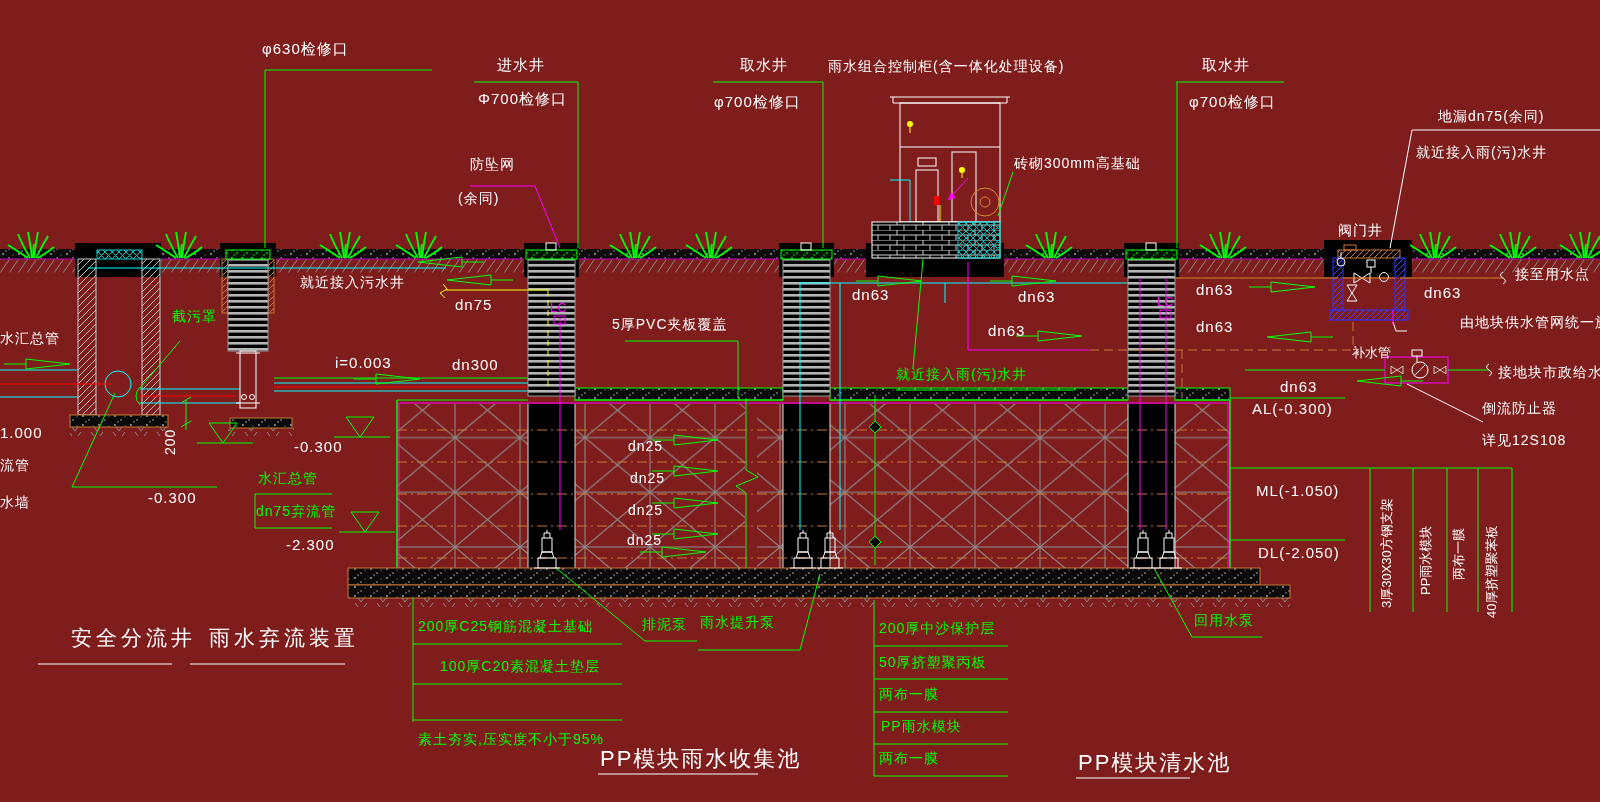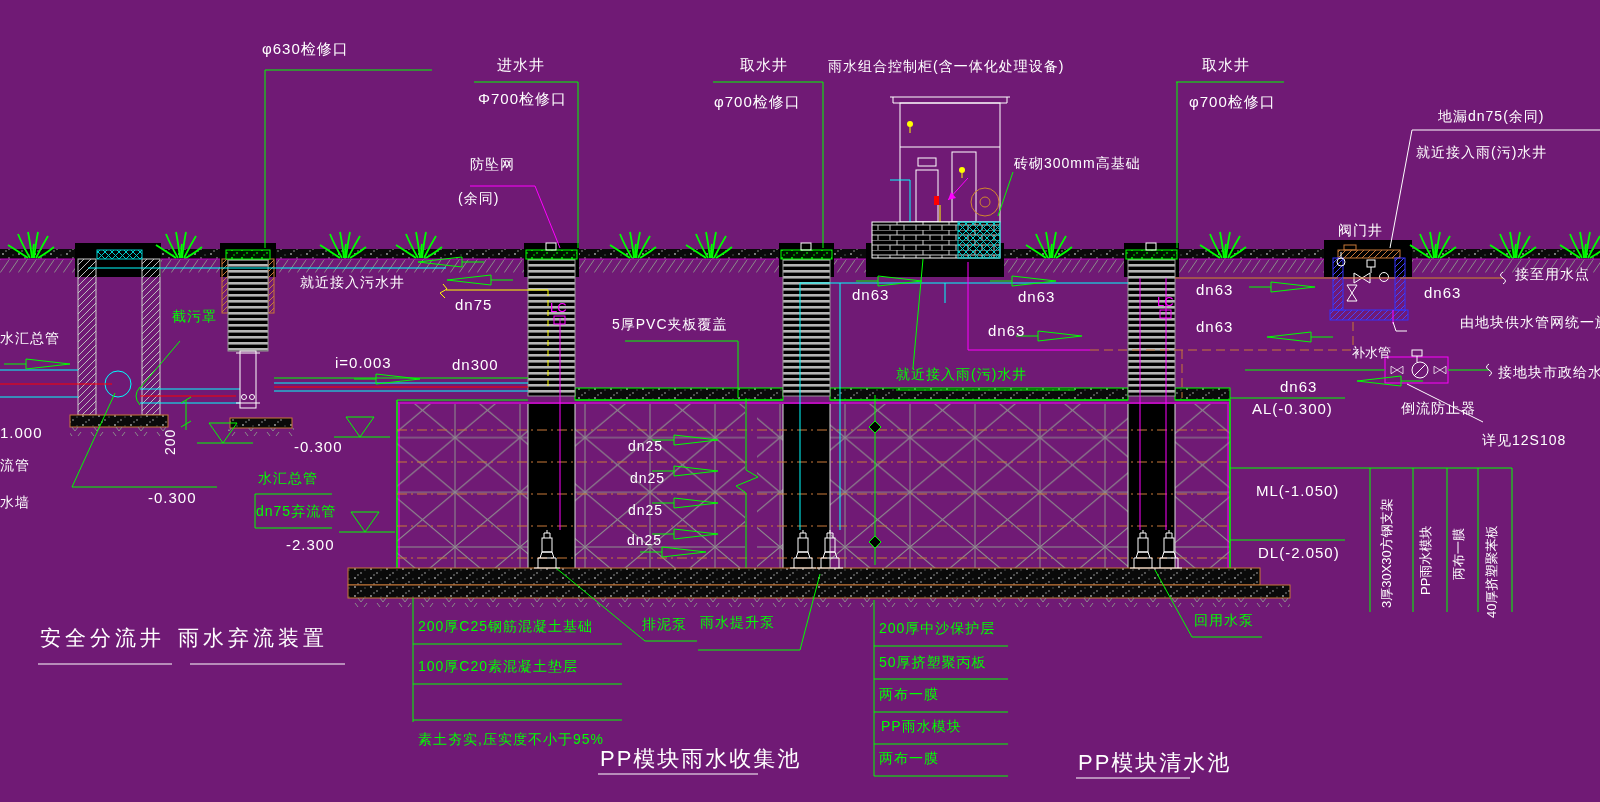--- a/index.html
+++ b/index.html
@@ -1,23 +1,23 @@
 <!DOCTYPE html>
 <html><head>
 <meta charset="utf-8">
 <style>
   html,body{margin:0;padding:0;background:#000;}
-  #canvas{position:relative;width:1600px;height:802px;background:#701a75;overflow:hidden;
+  #canvas{position:relative;width:1600px;height:802px;background:#7f1d1d;overflow:hidden;
           font-family:"Liberation Sans","DejaVu Sans",sans-serif;}
   .lb{position:absolute;color:#fff;font-size:14px;line-height:1.15;white-space:nowrap;letter-spacing:1px;}
   .s15{font-size:15px;}
   .s13{font-size:13px;letter-spacing:0;}
   .g{color:#00ff00;}
   .m{color:#ff00ff;}
-  .title{font-size:21px;letter-spacing:4px;}
+  .title{font-size:21px;letter-spacing:4px;margin-left:31px;}
   .t20{font-size:22px;letter-spacing:2px;}
   .rot{transform-origin:0 0;transform:rotate(-90deg);}
   svg{position:absolute;left:0;top:0;}
 </style>
 </head>
 <body>
 
 <div id="canvas">
 <svg width="1600" height="802" viewBox="0 0 1600 802">
 <defs>
@@ -373,21 +373,21 @@
 <div class="lb s15" style="left:1018px;top:288px">dn63</div>
 <div class="lb s15" style="left:988px;top:322px">dn63</div>
 <div class="lb g" style="left:896px;top:366px">就近接入雨(污)水井</div>
 <div class="lb s15" style="left:1196px;top:281px">dn63</div>
 <div class="lb s15" style="left:1196px;top:318px">dn63</div>
 <div class="lb s15" style="left:1280px;top:378px">dn63</div>
 <div class="lb s15" style="left:1424px;top:284px">dn63</div>
 <div class="lb s13" style="left:1352px;top:346px">补水管</div>
 <div class="lb" style="left:1460px;top:314px">由地块供水管网统一施工</div>
 <div class="lb" style="left:1498px;top:364px">接地块市政给水管网</div>
-<div class="lb" style="left:1401px;top:400px">倒流防止器</div>
+<div class="lb" style="left:1482px;top:400px">倒流防止器</div>
 <div class="lb" style="left:1482px;top:432px">详见12S108</div>
 <div class="lb s15" style="left:1252px;top:400px">AL(-0.300)</div>
 <div class="lb s15" style="left:1256px;top:482px">ML(-1.050)</div>
 <div class="lb s15" style="left:1258px;top:544px">DL(-2.050)</div>
 <div class="lb" style="left:628px;top:438px">dn25</div>
 <div class="lb" style="left:630px;top:470px">dn25</div>
 <div class="lb" style="left:628px;top:502px">dn25</div>
 <div class="lb" style="left:627px;top:532px">dn25</div>
 <div class="lb m s13" style="left:550px;top:301px">LC</div>
 <div class="lb m s13" style="left:1157px;top:295px">LC</div>
@@ -400,21 +400,21 @@
 <div class="lb g" style="left:172px;top:308px">截污罩</div>
 <div class="lb s15" style="left:294px;top:438px">-0.300</div>
 <div class="lb g" style="left:258px;top:470px">水汇总管</div>
 <div class="lb g" style="left:256px;top:503px">dn75弃流管</div>
 <div class="lb s15" style="left:286px;top:536px">-2.300</div>
 <div class="lb title" style="left:40px;top:626px">安全分流井</div>
 <div class="lb title" style="left:178px;top:626px">雨水弃流装置</div>
 <div class="lb t20" style="left:600px;top:746px">PP模块雨水收集池</div>
 <div class="lb t20" style="left:1078px;top:750px">PP模块清水池</div>
 <div class="lb g" style="left:418px;top:618px">200厚C25钢筋混凝土基础</div>
-<div class="lb g" style="left:418px;top:658px">100厚C20素混凝土垫层</div>
+<div class="lb g" style="left:440px;top:658px">100厚C20素混凝土垫层</div>
 <div class="lb g" style="left:418px;top:731px">素土夯实,压实度不小于95%</div>
 <div class="lb g" style="left:642px;top:616px">排泥泵</div>
 <div class="lb g" style="left:700px;top:614px">雨水提升泵</div>
 <div class="lb g" style="left:879px;top:620px">200厚中沙保护层</div>
 <div class="lb g" style="left:879px;top:654px">50厚挤塑聚丙板</div>
 <div class="lb g" style="left:879px;top:686px">两布一膜</div>
 <div class="lb g" style="left:881px;top:718px">PP雨水模块</div>
 <div class="lb g" style="left:879px;top:750px">两布一膜</div>
 <div class="lb g" style="left:1194px;top:612px">回用水泵</div>
 <div class="lb s13 rot" style="left:1380px;top:608px">3厚30X30方钢支架</div>

